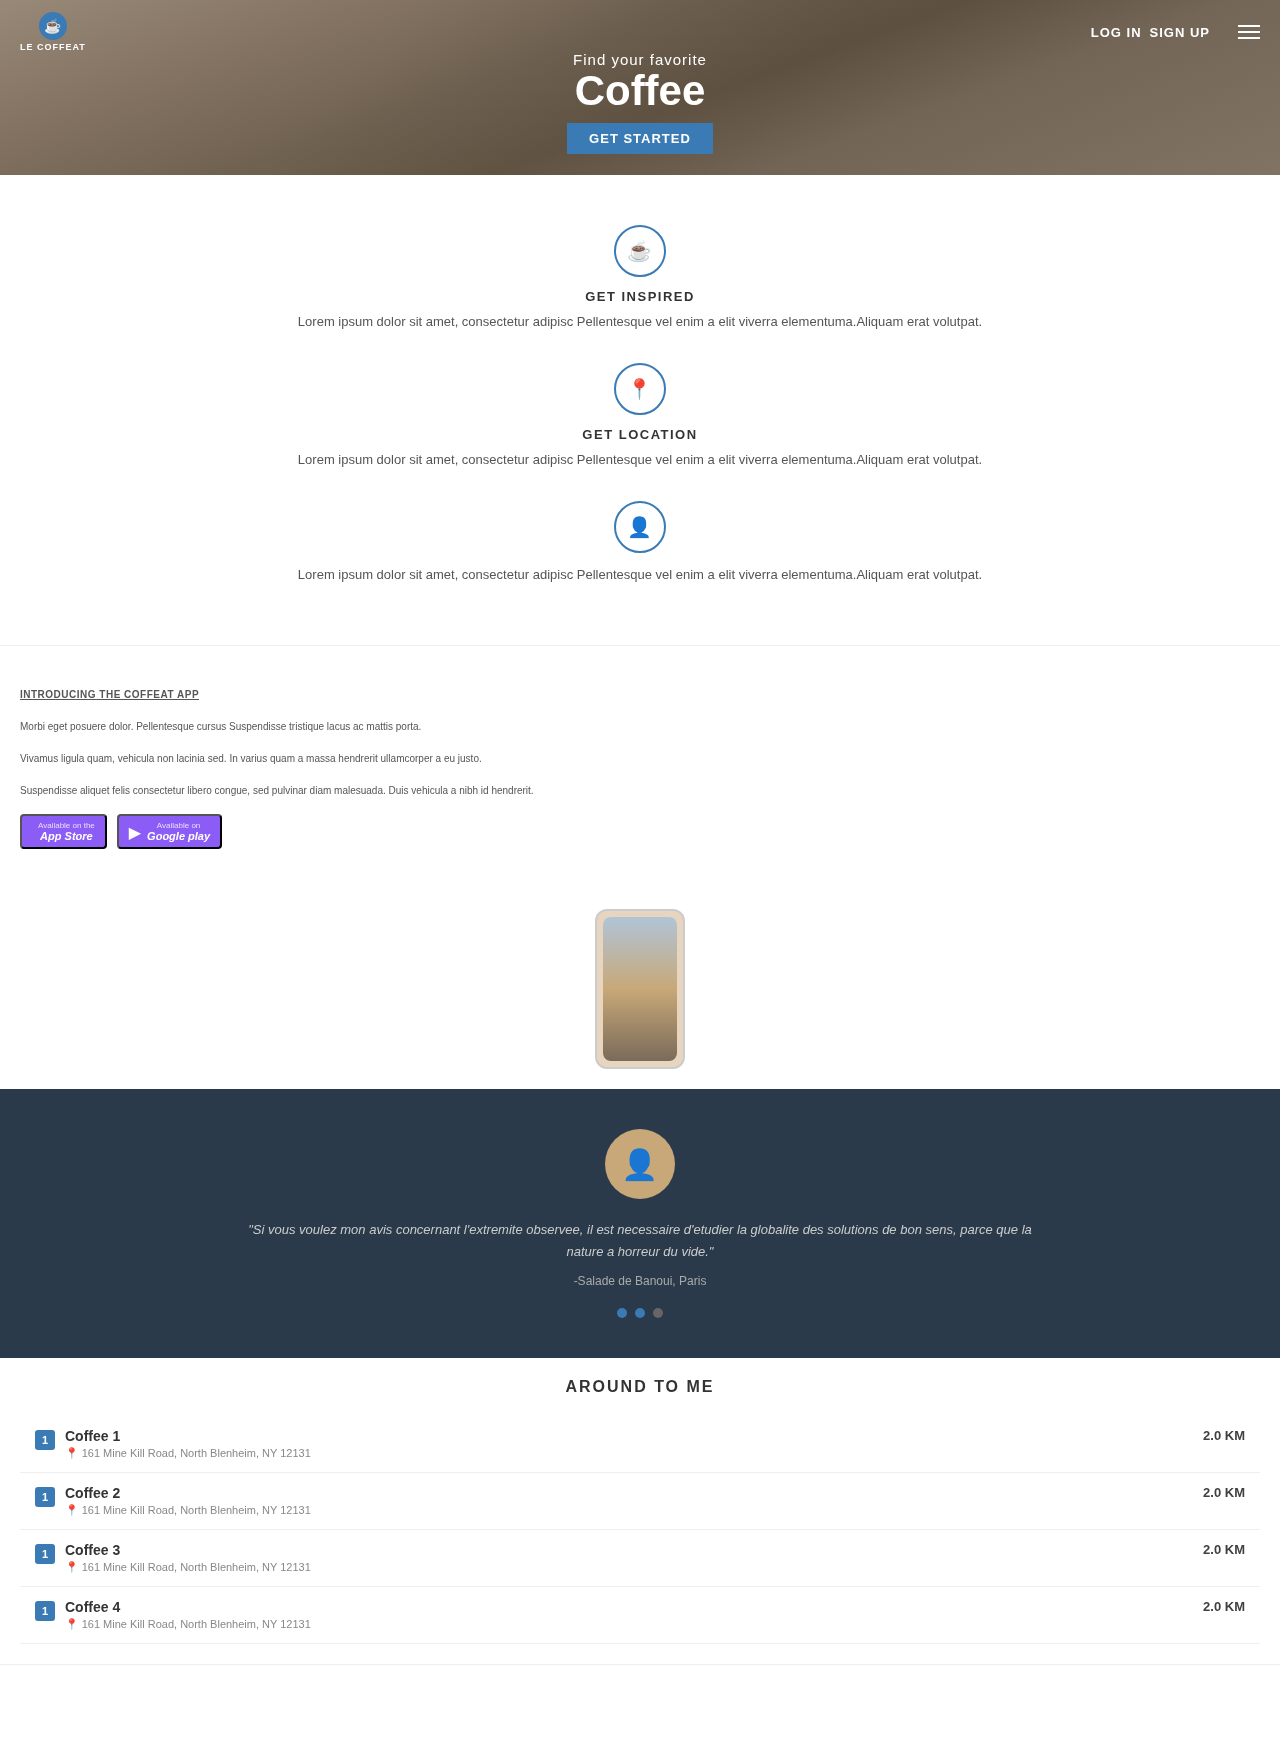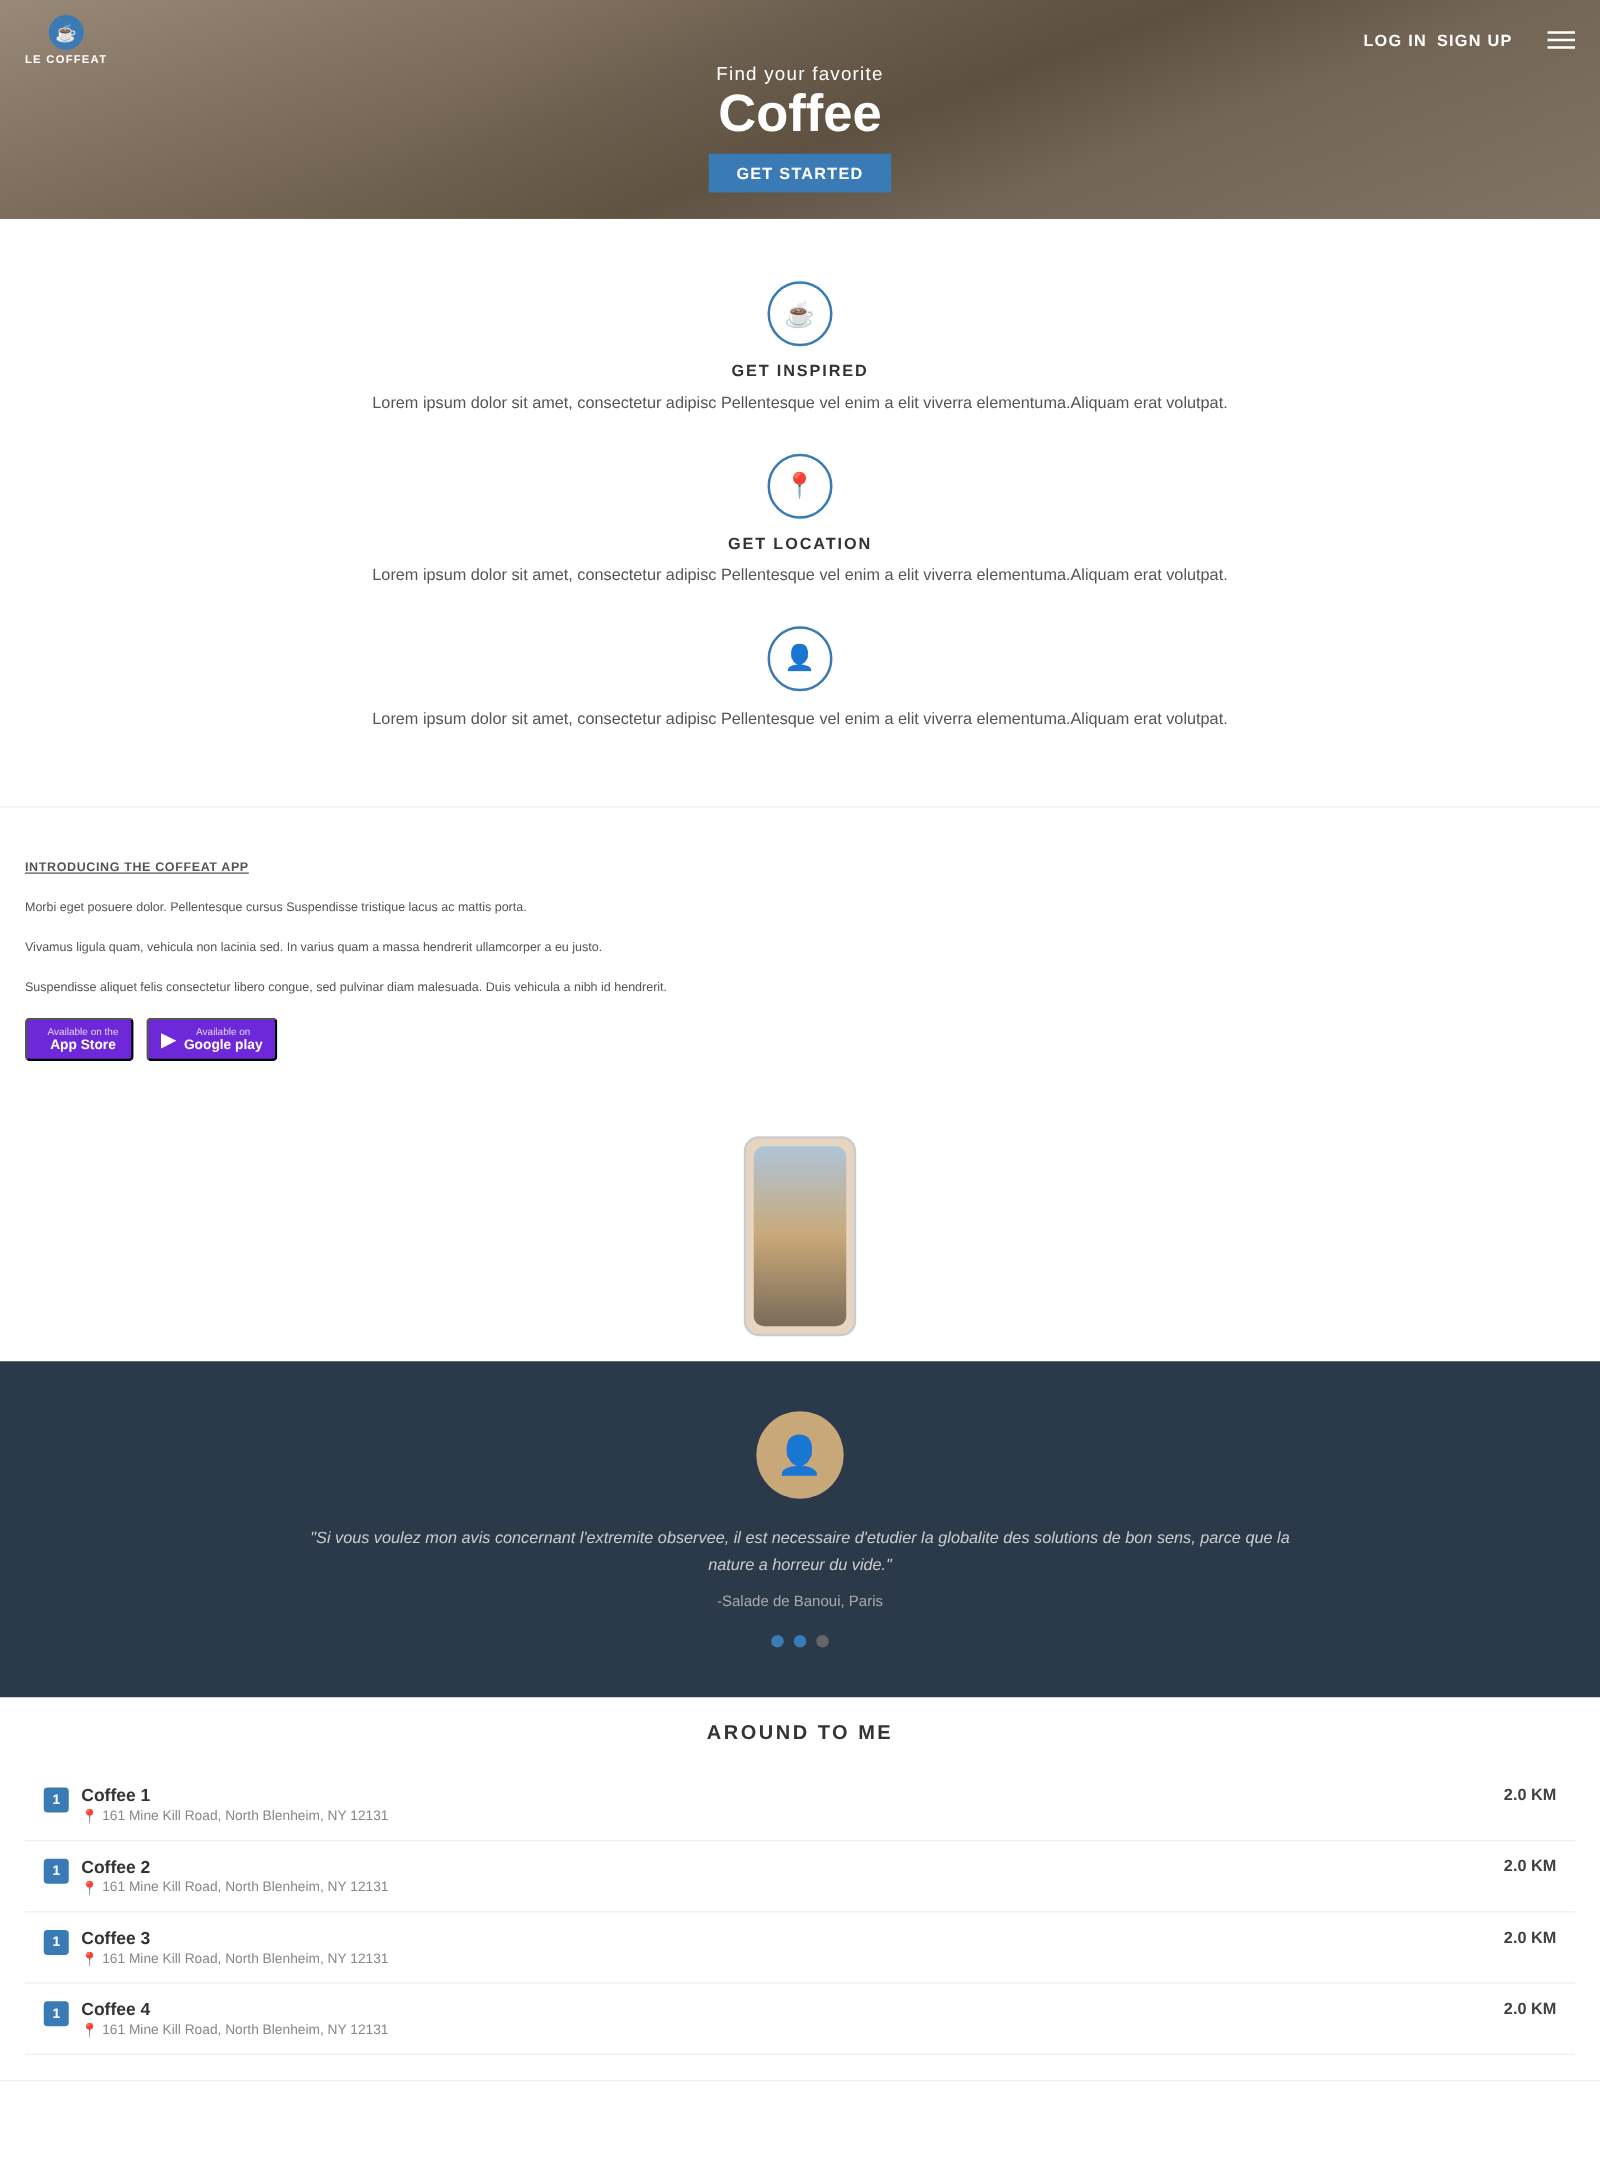--- a/index.html
+++ b/index.html
@@ -168,39 +168,40 @@
     .store-buttons {
       display: flex;
       gap: 10px;
       margin-top: 10px;
       margin-bottom: 20px;
     }
     .store-btn {
       display: flex;
       align-items: flex-end;
       padding: 5px 10px;
-      background: #6d28d9;
+      background: #8b5cf6;
       color: #fff;
       border-radius: 4px;
       font-size: 10px;
       cursor: pointer;
       gap: 6px;
     }
     .store-btn .store-icon {
       font-size: 16px;
     }
     .store-btn .store-label-small {
       font-size: 8px;
       opacity: 0.8;
       display: block;
     }
     .store-btn .store-label-big {
       font-size: 11px;
       font-weight: bold;
       display: block;
+      font-style: italic;
     }
 
     
     .phone-section {
       display: flex;
       justify-content: center;
       padding: 20px 0;
       background: #fff;
     }
     .phone-mockup {

